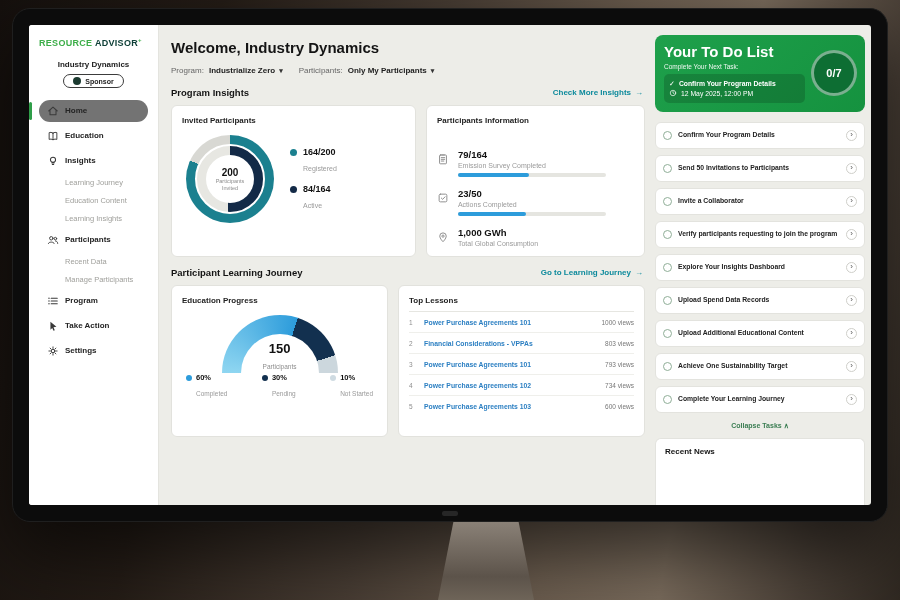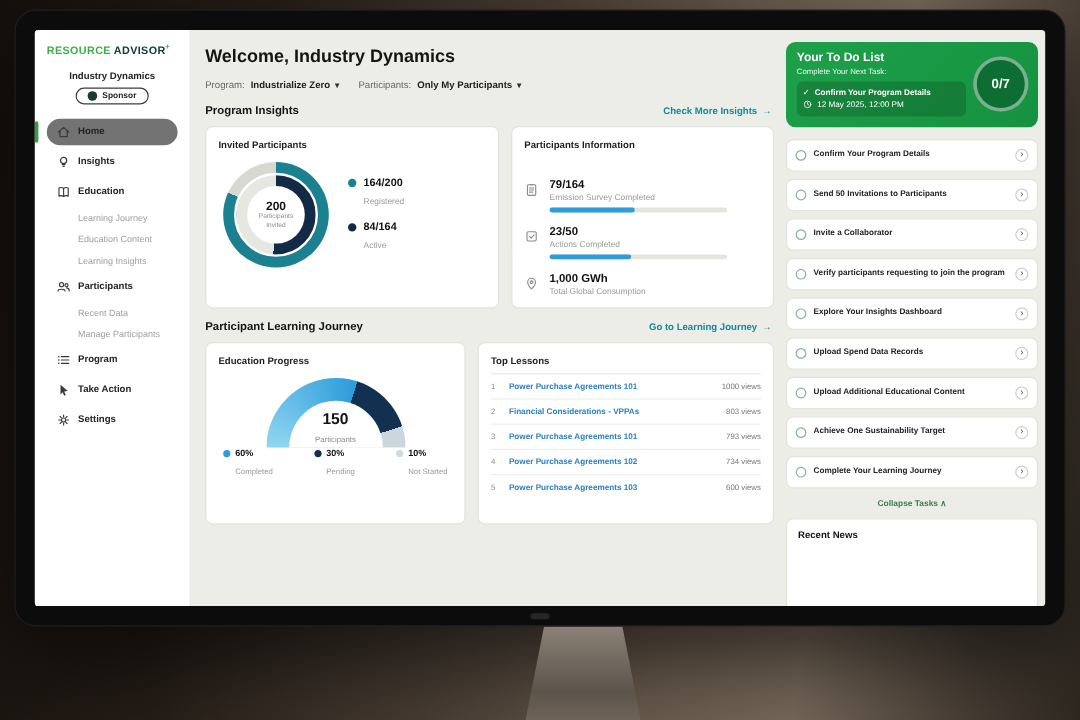--- a/index.html
+++ b/index.html
@@ -109,21 +109,21 @@
   .lesson:last-child { border-bottom:none; }
   .rank { font-size:6.5px; color:#8d8d8d; width:8px; flex:none; }
   .ltitle { flex:1; font-size:6.8px; font-weight:bold; color:#2b7fc2; cursor:pointer; }
   .views { font-size:6.5px; color:#777; white-space:nowrap; }
 
   
   .rightpanel { width:216px; flex:none; padding:10px 6px 0 0; display:flex; flex-direction:column; }
   .todo-card { background:linear-gradient(135deg,#1ea04b,#15923f); border-radius:8px;
     color:#fff; padding:8px 8px 9px 9px; display:flex; gap:6px; }
   .todo-left { flex:1; min-width:0; }
-  .todo-title { font-size:10px; font-weight:bold; margin-bottom:3px; }
+  .todo-title { font-size:15px; font-weight:bold; margin-bottom:3px; }
   .todo-sub { font-size:6.5px; opacity:.92; margin-bottom:4px; }
   .todo-next { background:rgba(0,0,0,.16); border-radius:5px; padding:4px 5px; }
   .next-row { display:flex; align-items:center; gap:4px; margin:2px 0; font-size:6.8px; }
   .next-row b { font-size:6.8px; }
   .chk-ic { font-size:7px; line-height:1; }
   .clock-ic svg { width:8px; height:8px; display:block; }
   .todo-progress { width:46px; height:46px; flex:none; border-radius:50%;
     background:#0d6e33; border:3px solid rgba(255,255,255,.45);
     display:flex; align-items:center; justify-content:center;
     font-weight:bold; font-size:11px; color:#fff; align-self:center; }
@@ -162,34 +162,34 @@
           <div class="nav-item active">
             <span class="nicon">
                 <svg viewBox="0 0 14 14" fill="none" stroke="currentColor" stroke-width="1.2" stroke-linecap="round" stroke-linejoin="round">
                   <path d="M2 7 L7 2.5 L12 7 M3.5 6.2 V11.5 H10.5 V6.2"></path>
                 </svg>
               </span>
             <span>Home</span>
           </div>
           <div class="nav-item">
             <span class="nicon">
+                <svg viewBox="0 0 14 14" fill="none" stroke="currentColor" stroke-width="1.1" stroke-linecap="round" stroke-linejoin="round">
+                  <path d="M7 3.6 C5.6 2.6 3.6 2.6 2.5 3.1 V11 C3.6 10.5 5.6 10.5 7 11.4 C8.4 10.5 10.4 10.5 11.5 11 V3.1 C10.4 2.6 8.4 2.6 7 3.6 Z M7 3.6 V11.4"></path>
+                </svg>
+              </span>
+            <span>Education</span>
+          </div>
+          <div class="nav-item">
+            <span class="nicon">
                 <svg viewBox="0 0 14 14" fill="none" stroke="currentColor" stroke-width="1.2" stroke-linecap="round">
                   <circle cx="7" cy="5.6" r="3"></circle>
                   <path d="M5.8 9.2 h2.4 M6.2 11 h1.6"></path>
                 </svg>
               </span>
             <span>Insights</span>
-          </div>
-          <div class="nav-item">
-            <span class="nicon">
-                <svg viewBox="0 0 14 14" fill="none" stroke="currentColor" stroke-width="1.1" stroke-linecap="round" stroke-linejoin="round">
-                  <path d="M7 3.6 C5.6 2.6 3.6 2.6 2.5 3.1 V11 C3.6 10.5 5.6 10.5 7 11.4 C8.4 10.5 10.4 10.5 11.5 11 V3.1 C10.4 2.6 8.4 2.6 7 3.6 Z M7 3.6 V11.4"></path>
-                </svg>
-              </span>
-            <span>Education</span>
           </div>
           <div class="nav-sub">Learning Journey</div>
           <div class="nav-sub">Education Content</div>
           <div class="nav-sub">Learning Insights</div>
           <div class="nav-item">
             <span class="nicon">
                 <svg viewBox="0 0 14 14" fill="none" stroke="currentColor" stroke-width="1.1" stroke-linecap="round">
                   <circle cx="5" cy="5" r="2"></circle>
                   <path d="M1.6 11 C1.6 8.8 8.4 8.8 8.4 11"></path>
                   <circle cx="9.8" cy="5.4" r="1.5"></circle>

